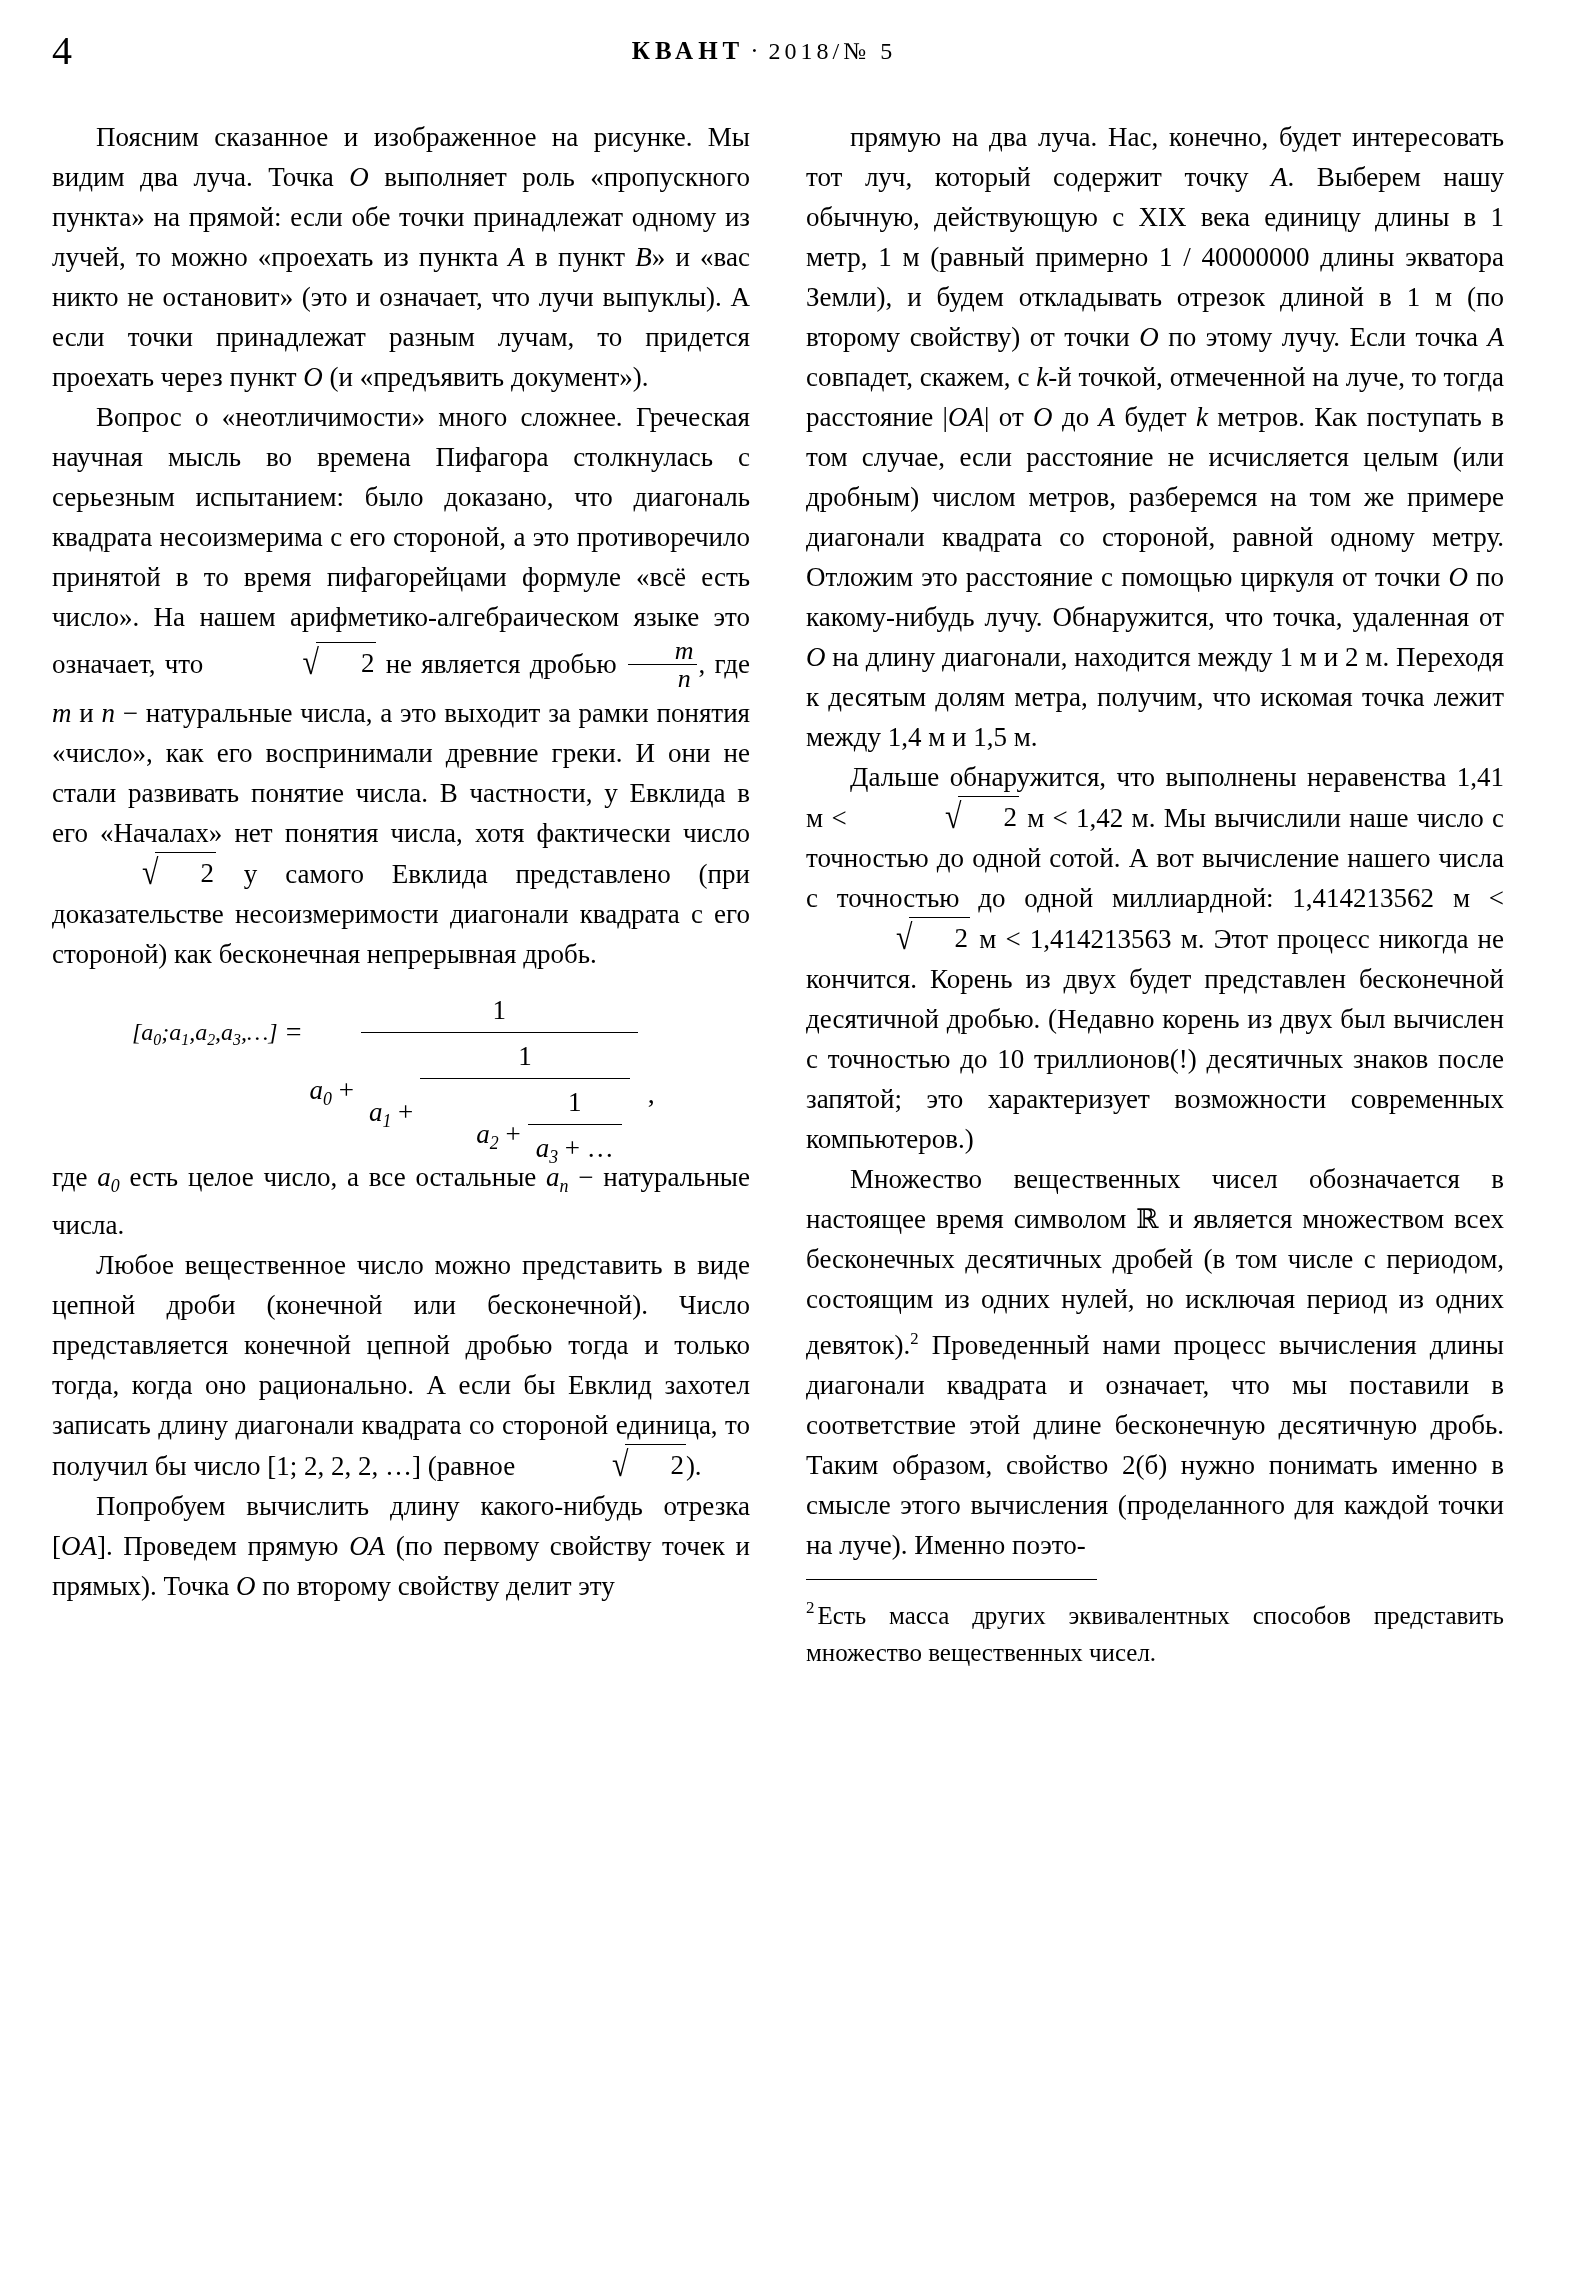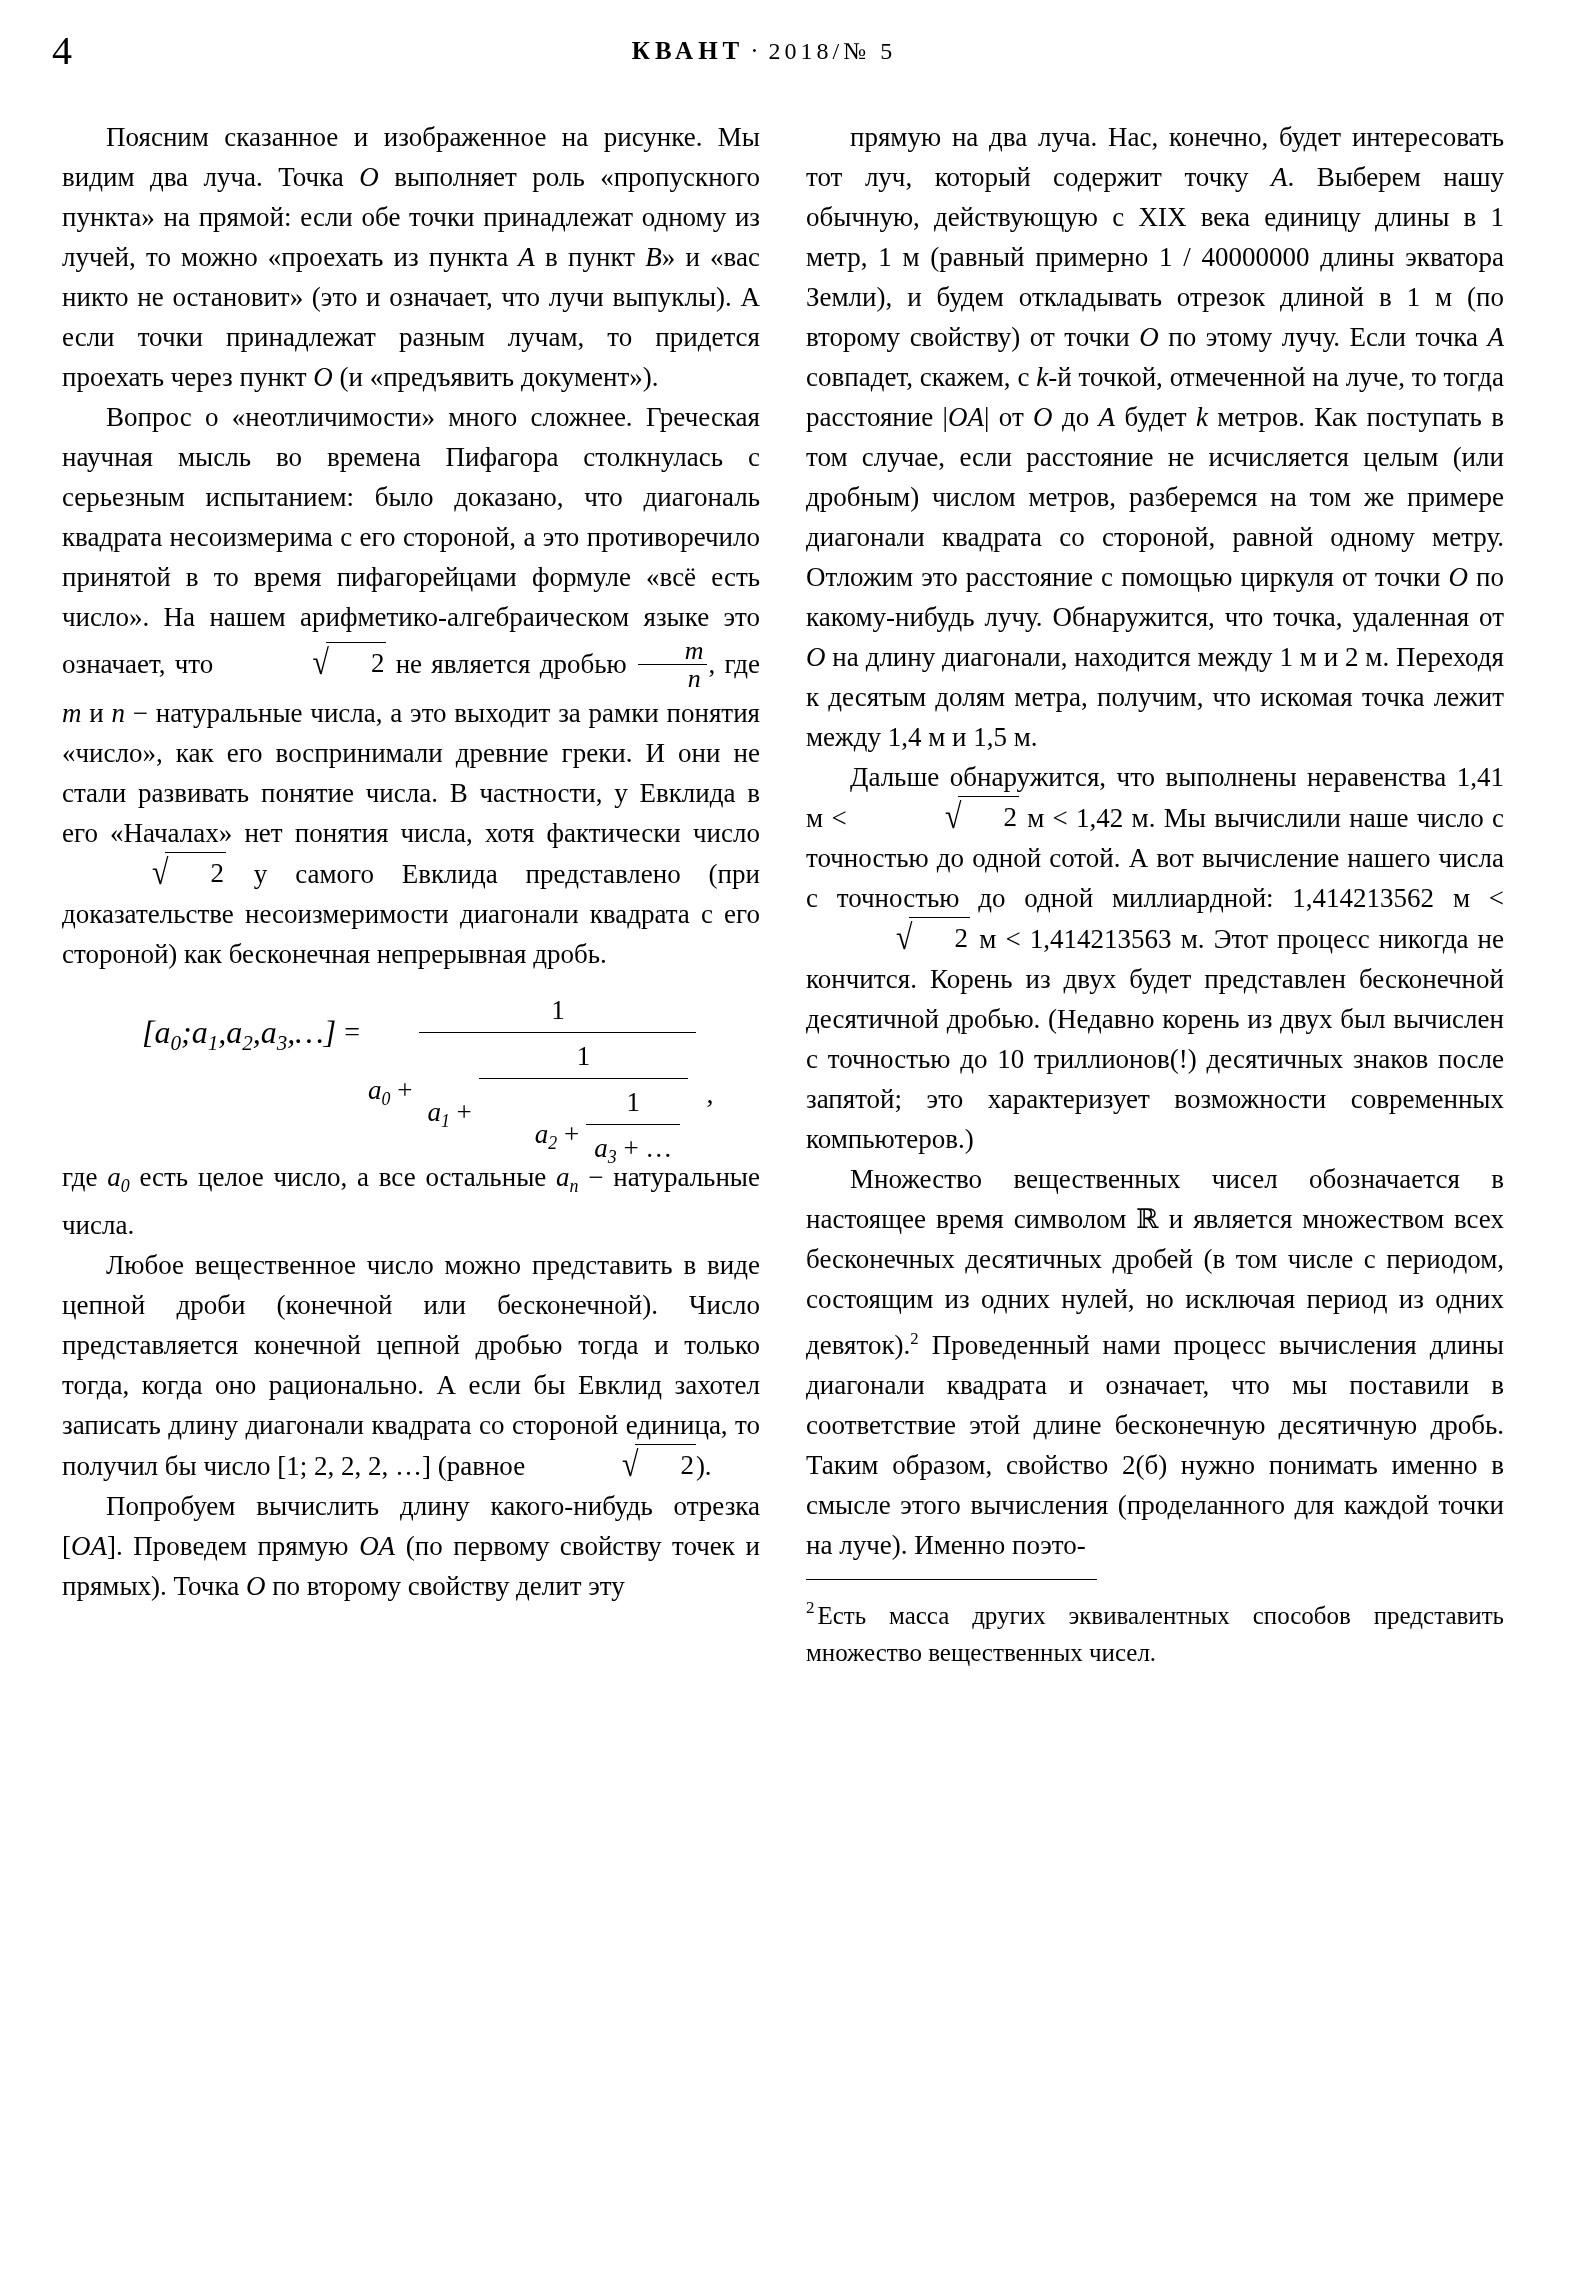--- a/index.html
+++ b/index.html
@@ -66,21 +66,21 @@
   .col {
     position: absolute;
     top: 117px;
     width: 698px;
     font-size: 27px;
     line-height: 40px;
     text-align: justify;
     text-justify: inter-word;
     hyphens: manual;
   }
-  .col-left  { left: 62px; }
+  .col-left  { left: 52px; }
   .col-right { left: 806px; }
 
   .col p {
     margin: 0;
     text-indent: 44px;
   }
   .col p.noindent { text-indent: 0; }
 
   i, .it { font-style: italic; }
 
@@ -138,21 +138,21 @@
     left: 80px;
     top: 6px;
     display: flex;
     align-items: flex-start;
     white-space: nowrap;
     font-style: italic;
   }
   .cf .lhs {
     font-style: italic;
     padding-top: 22px;
-    font-size: 32px;
+    font-size: 24px;
   }
   .cf .eq {
     font-style: normal;
     padding: 22px 8px 0 8px;
     font-size: 28px;
   }
   .cfrac {
     display: inline-flex;
     align-items: center;
     white-space: nowrap;

